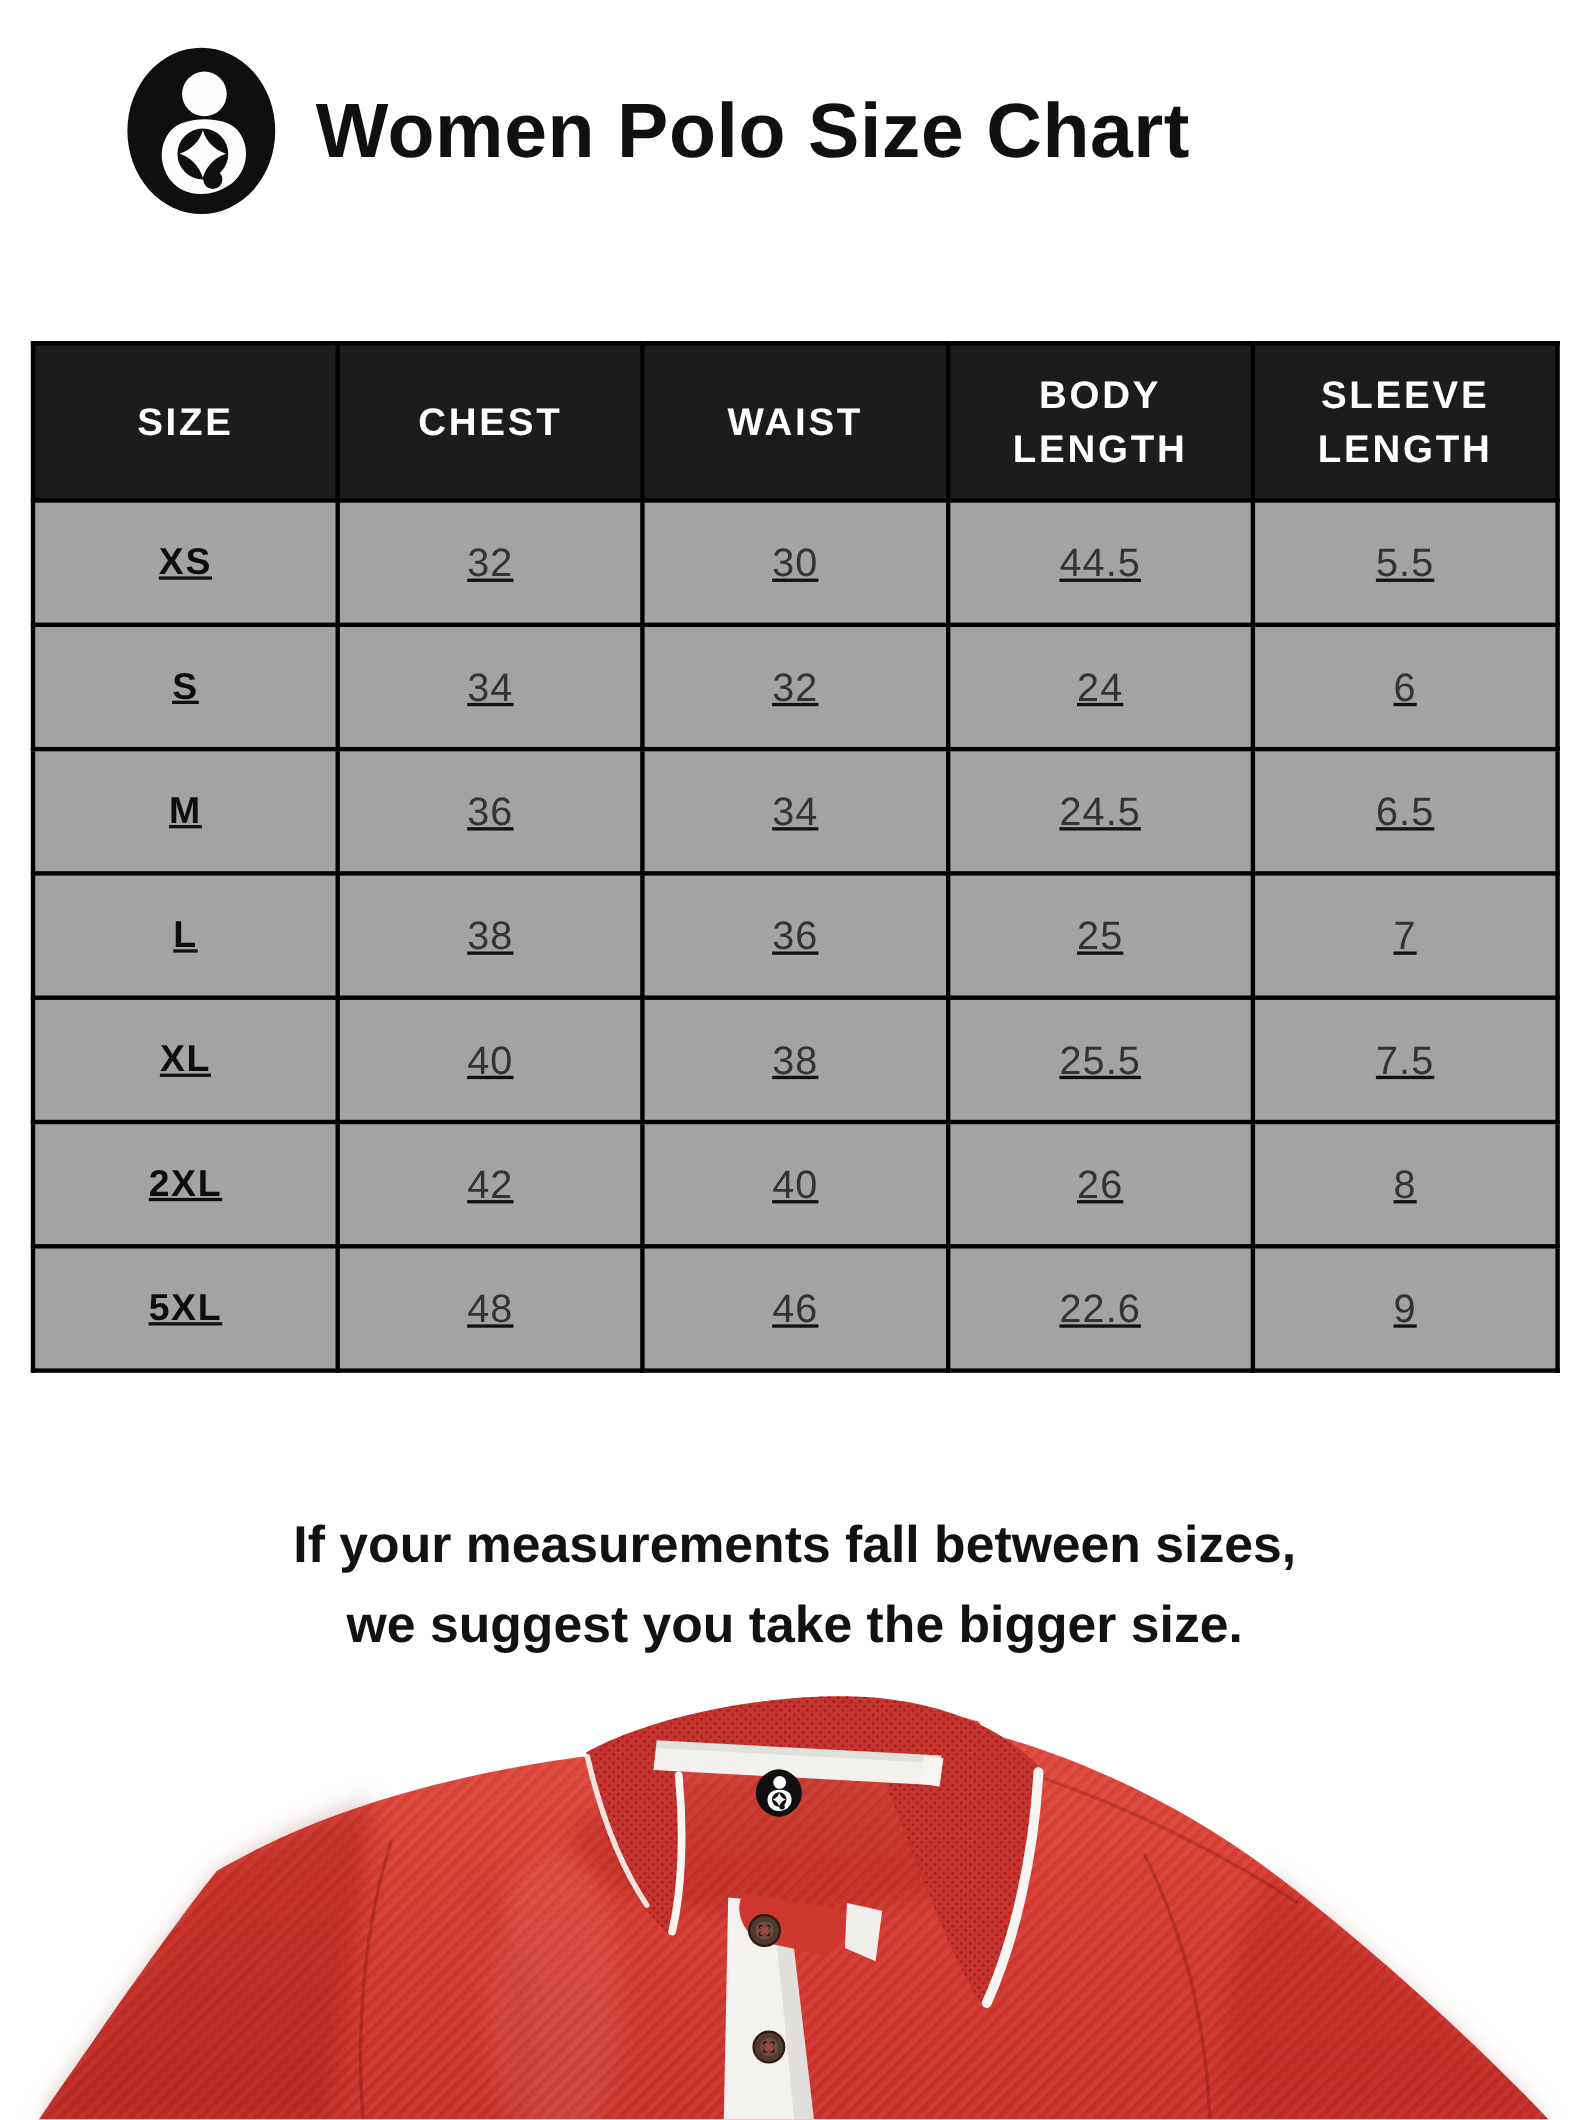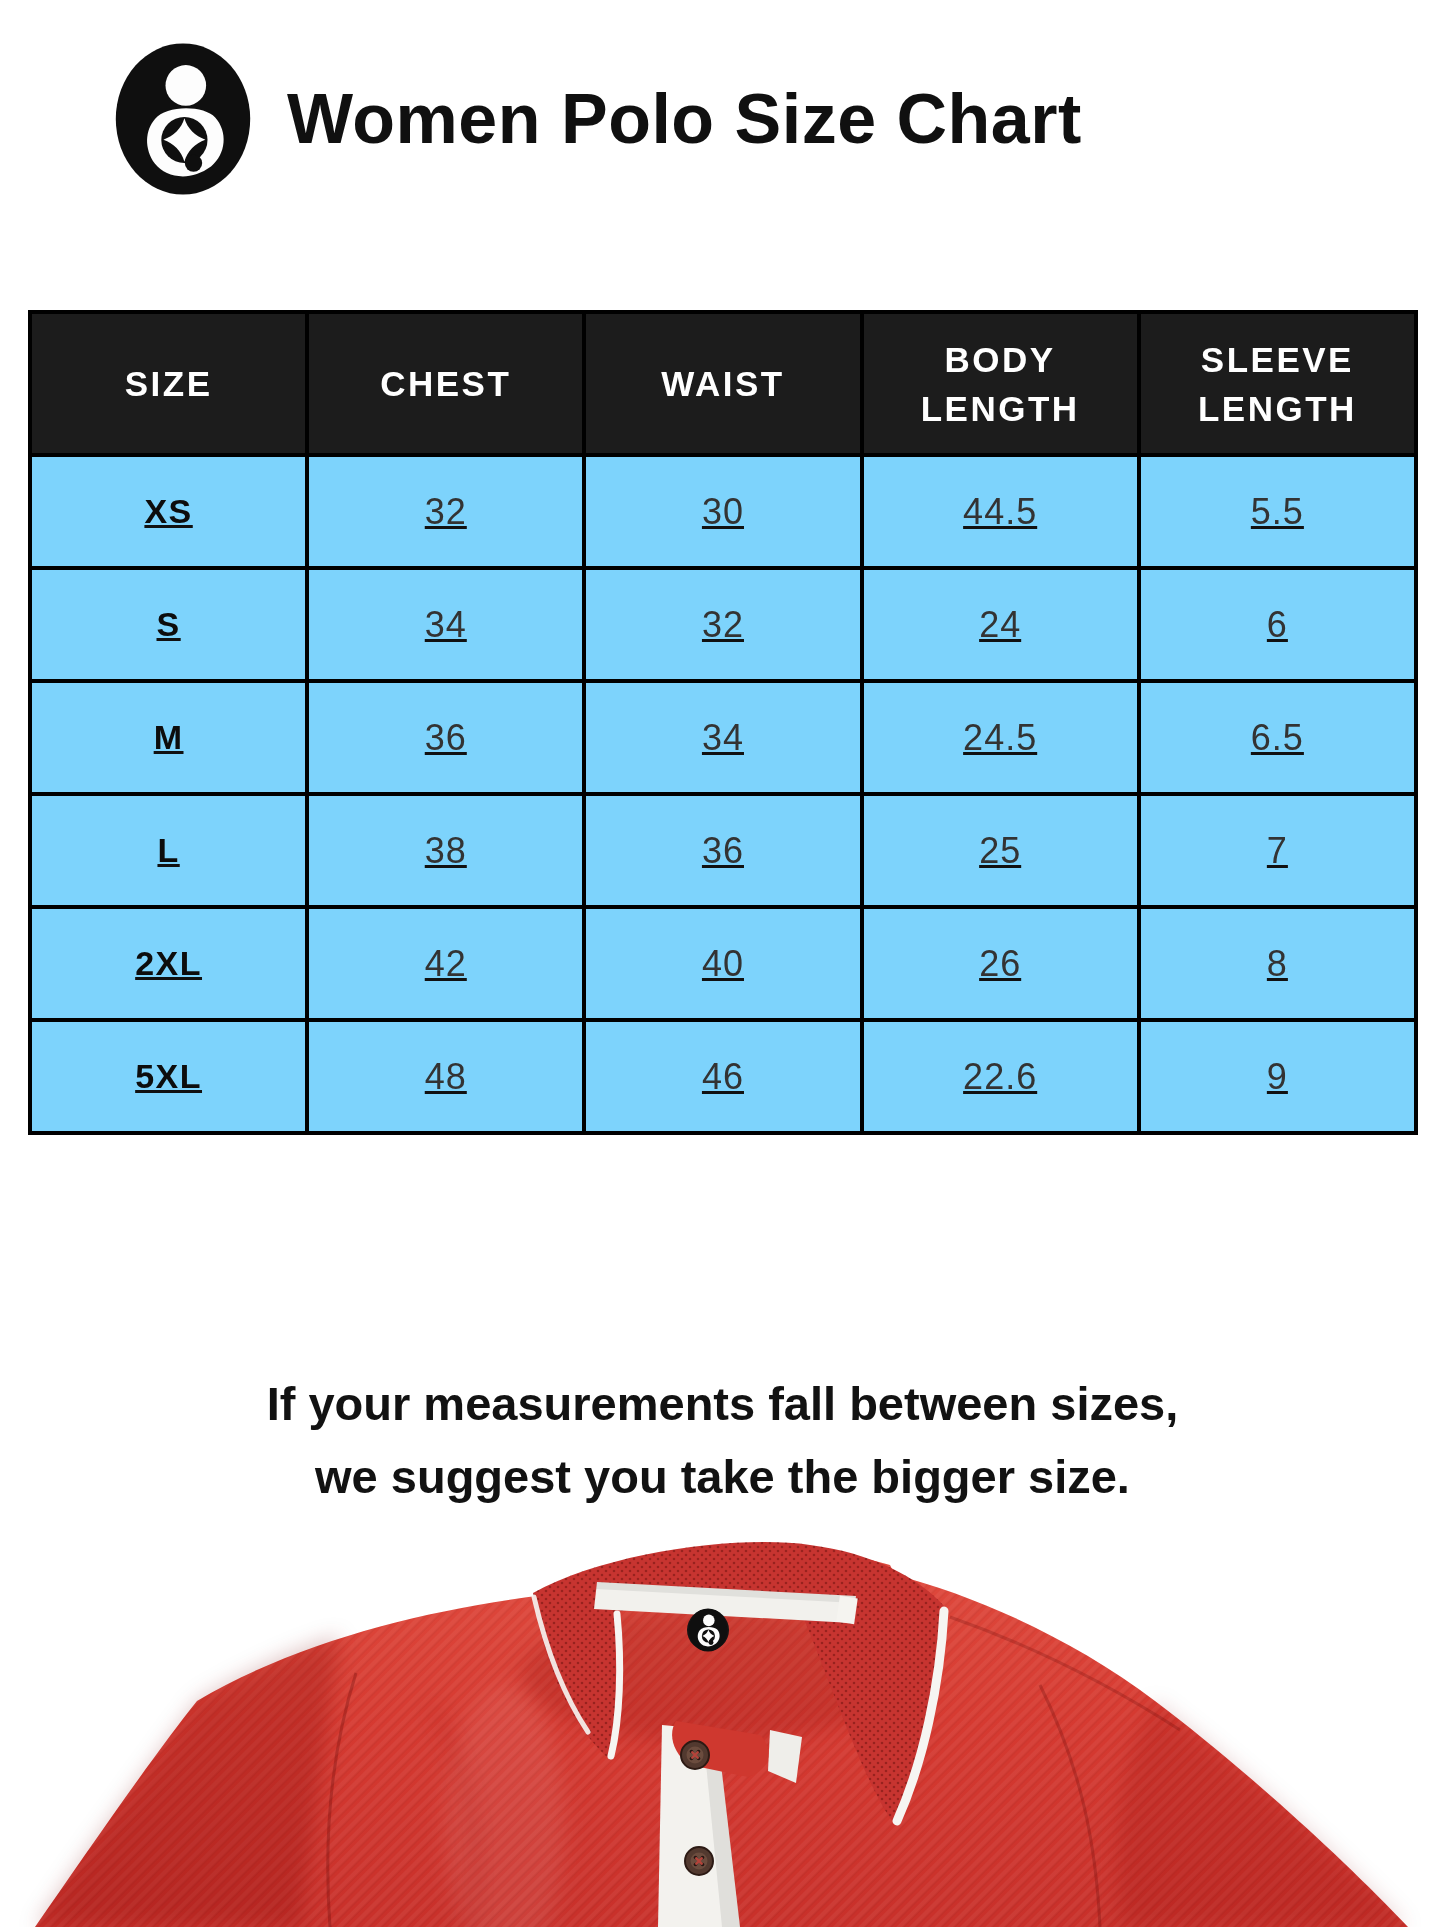--- a/index.html
+++ b/index.html
@@ -15,21 +15,21 @@
   .size-table{
     position:absolute;top:310px;left:28px;width:1390px;
     border-collapse:collapse;table-layout:fixed;text-decoration:underline;
   }
   .size-table th,.size-table td{border:4px solid #000;text-align:center;vertical-align:middle;padding:0;}
   .size-table thead th{
     background:#1c1c1c;color:#fff;font-size:35px;font-weight:bold;
     letter-spacing:2.5px;height:139px;
   }
   .size-table thead th span{display:inline-block;max-width:195px;line-height:1.4;}
-  .size-table tbody td{height:109px;background:#7dd3fc;font-size:36px;font-weight:normal;color:#333;letter-spacing:1px;}
+  .size-table tbody td{height:109px;background:#a3a3a3;font-size:36px;font-weight:normal;color:#333;letter-spacing:1px;}
   .size-table tbody td.size-cell{font-weight:bold;color:#0d0d0d;font-size:34px;letter-spacing:1.5px;}
   
   .fit-note{
     position:absolute;top:1368px;left:0;width:100%;text-align:center;
     font-size:47px;font-weight:bold;color:#121212;line-height:1.55;
   }
   
   .shirt-photo{position:absolute;left:0;bottom:0;width:1445px;height:402px;display:block;}
 </style>
 </head>
@@ -85,20 +85,27 @@
         <td>34</td>
         <td>24.5</td>
         <td>6.5</td>
       </tr>
       <tr>
         <td class="size-cell">L</td>
         <td>38</td>
         <td>36</td>
         <td>25</td>
         <td>7</td>
+      </tr>
+      <tr>
+        <td class="size-cell">XL</td>
+        <td>40</td>
+        <td>38</td>
+        <td>25.5</td>
+        <td>7.5</td>
       </tr>
       <tr>
         <td class="size-cell">2XL</td>
         <td>42</td>
         <td>40</td>
         <td>26</td>
         <td>8</td>
       </tr>
       <tr>
         <td class="size-cell">5XL</td>

